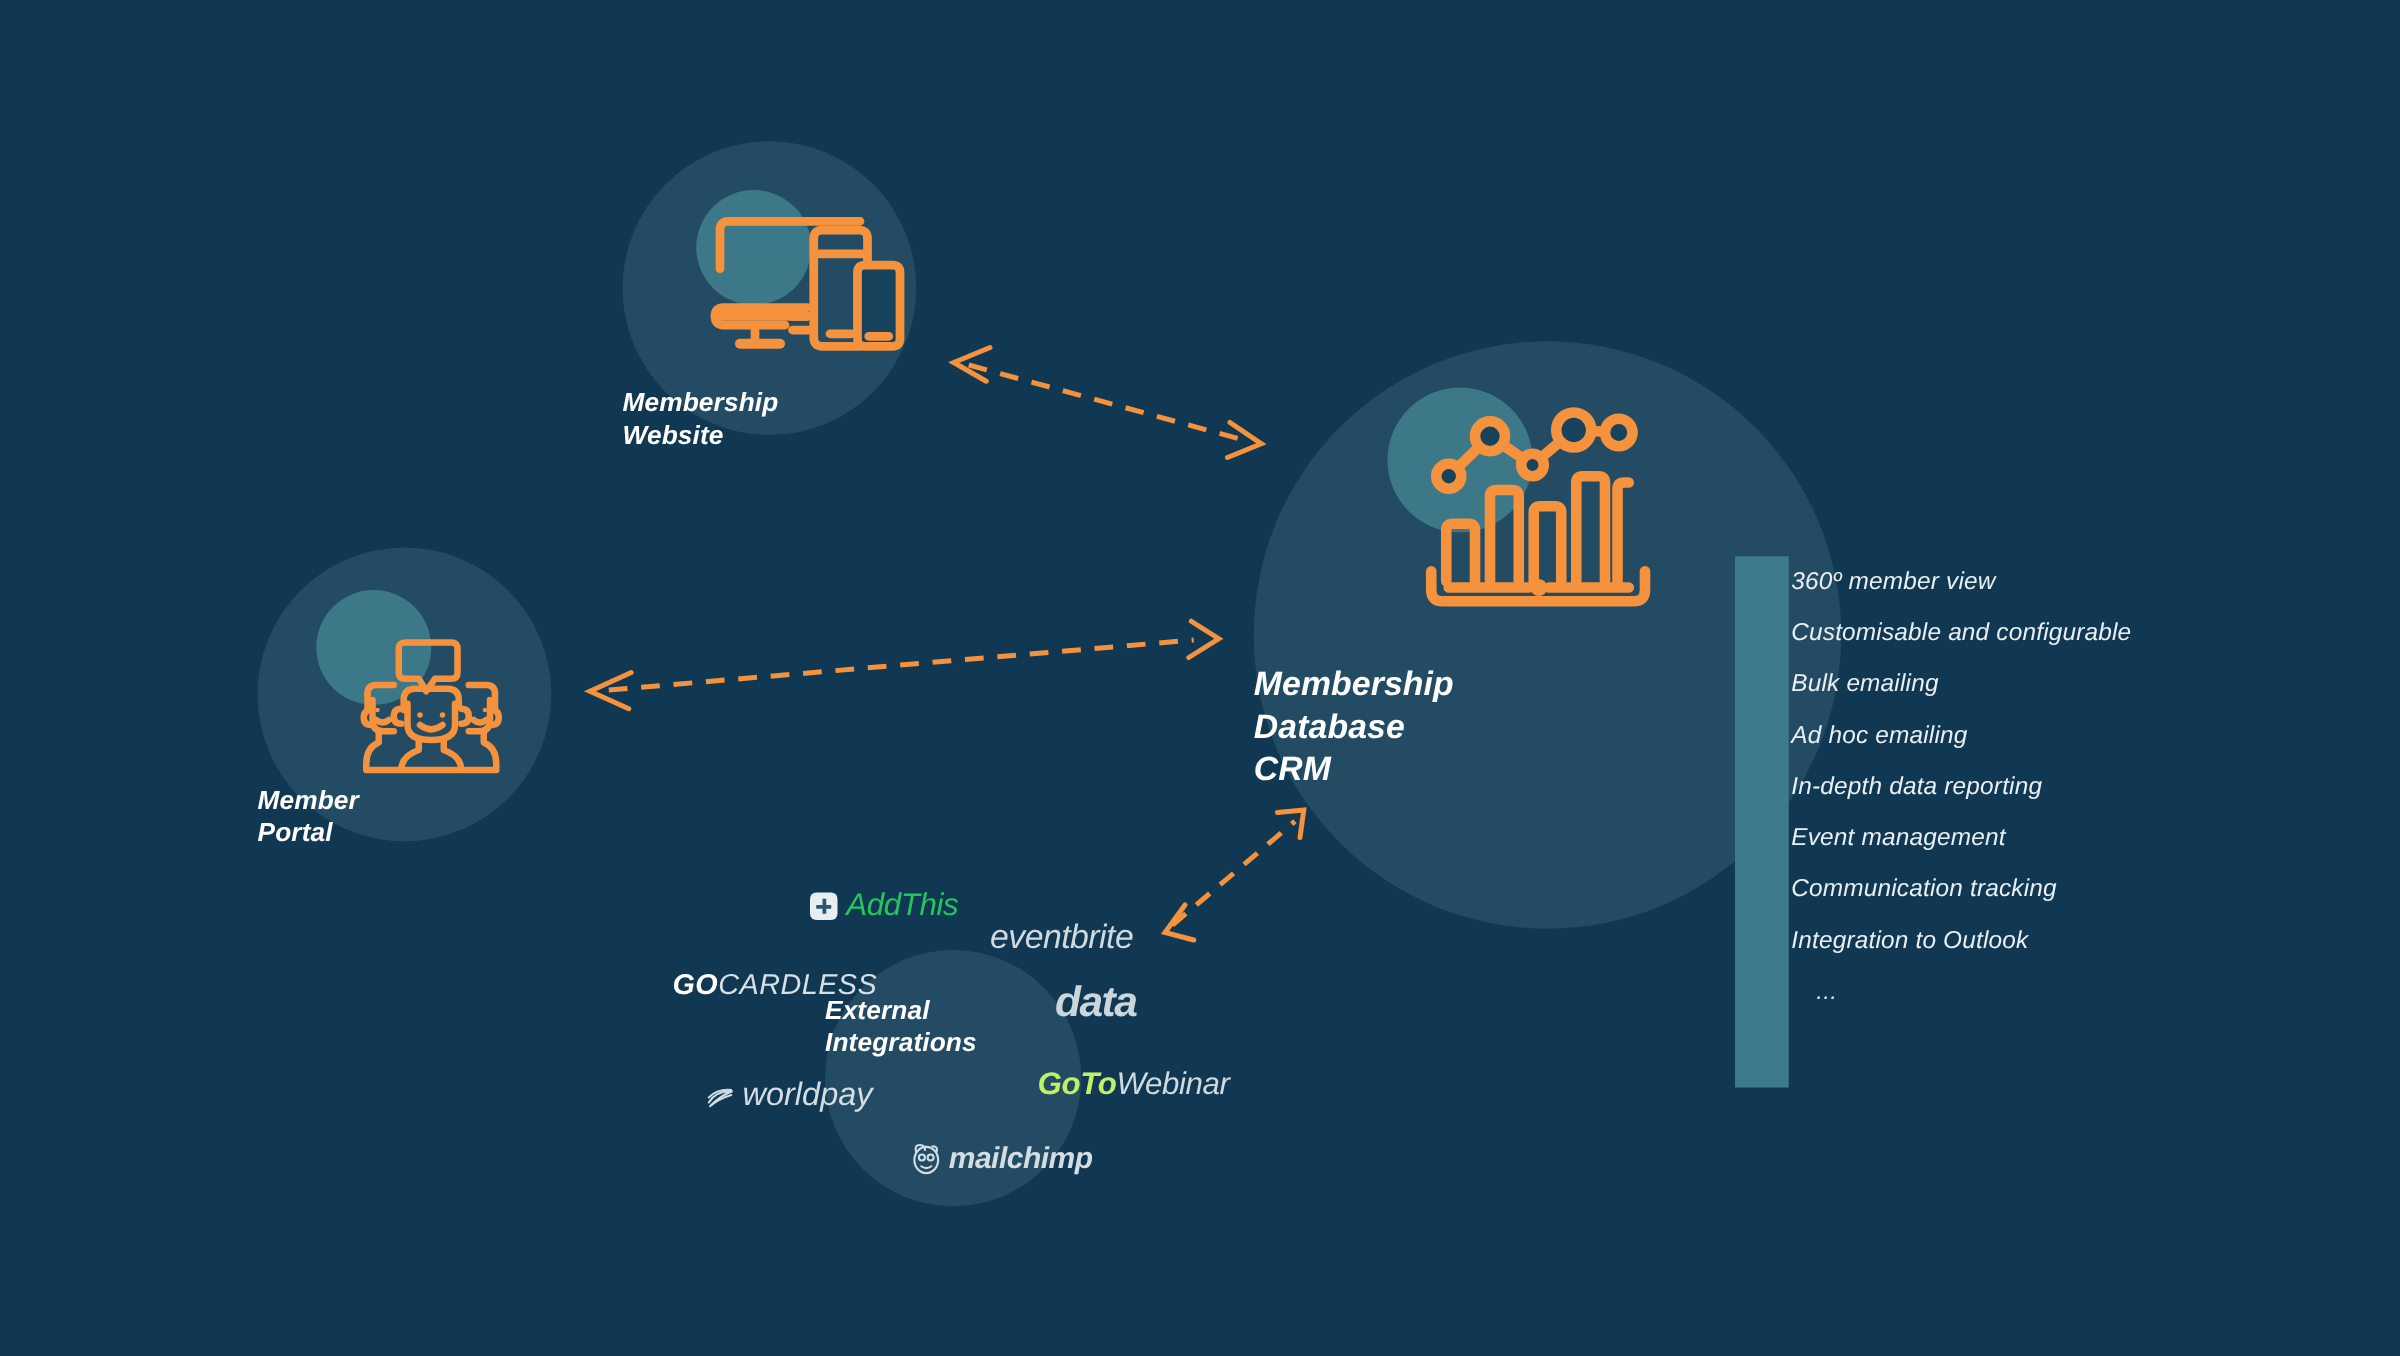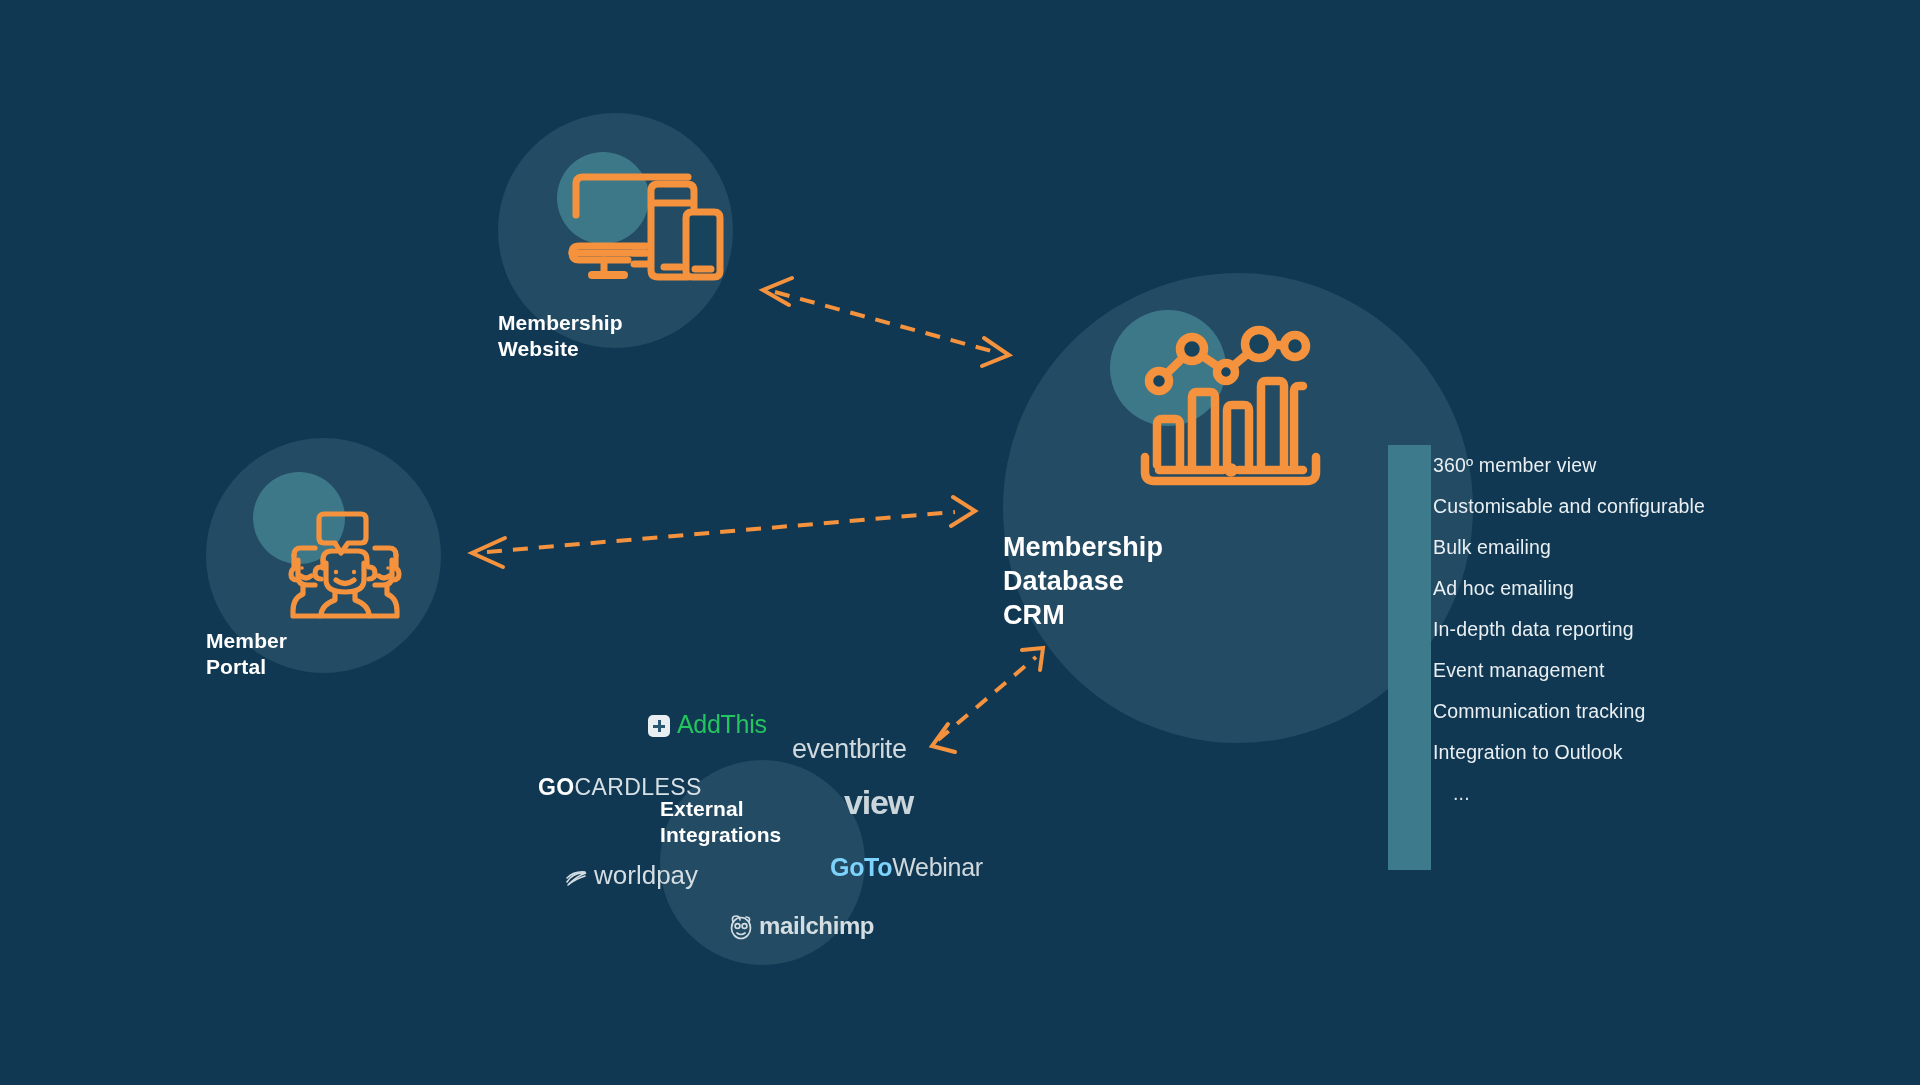--- a/index.html
+++ b/index.html
@@ -2,21 +2,21 @@
 <html><head>
 <meta charset="utf-8">
 <style>
   * { margin:0; padding:0; box-sizing:border-box; }
   html, body {
     width:1920px; height:1085px;
     background:#113852;
     font-family:"Liberation Sans", sans-serif;
     overflow:hidden;
   }
-  #canvas { position:relative; width:1920px; height:947px; }
+  #canvas { position:relative; width:1920px; height:947px;font-style:italic; }
 
   
   .node { position:absolute; }
   .bigcircle {
     position:absolute; border-radius:50%;
     background:#234b63;
   }
   .accent-dot {
     position:absolute; border-radius:50%;
     background:#3d7889;
@@ -72,21 +72,21 @@
 
   .logo-worldpay { left:565px; top:862px; font-size:26px; color:#d3dde2; }
   .logo-worldpay .swirl { display:inline-block; vertical-align:-3px; margin-right:5px; }
 
   .logo-mailchimp { left:727px; top:913px; font-size:24px; font-weight:bold; color:#d3dde2; letter-spacing:-.4px; }
   .logo-mailchimp .chimp { display:inline-block; vertical-align:-7px; margin-right:4px; }
 
   .logo-eventbrite { left:792px; top:736px; font-size:27px; color:#cfd9de; letter-spacing:-.4px; }
   .logo-sage       { left:844px; top:785px; font-size:34px; color:#cbd6dc; font-weight:bold; letter-spacing:-1.2px; }
   .logo-gotowebinar{ left:830px; top:855px; font-size:25px; color:#cfd9de; letter-spacing:-.3px; }
-  .logo-gotowebinar b { font-weight:bold; color:#7dd3fc; }
+  .logo-gotowebinar b { font-weight:bold; color:#bef264; }
 
   
   #feature-panel { position:absolute; left:1388px; top:445px; }
   #feature-bar {
     position:absolute; left:0; top:0; width:43px; height:425px;
     background:#3d7b8c;
   }
   #feature-items { position:absolute; left:9px; top:0px;margin-left:32px; }
   .feature-item {
     color:#e9eff2; font-size:19.5px; line-height:1;
@@ -272,21 +272,21 @@
           </g>
         </svg>
       </span><span>mailchimp</span>
     </div>
 
     <div class="logo logo-eventbrite">
       <span>eventbrite</span>
     </div>
 
     <div class="logo logo-sage">
-      <span>view</span>
+      <span>data</span>
     </div>
 
     <div class="logo logo-gotowebinar">
       <b>GoTo</b><span>Webinar</span>
     </div>
   </div>
 
   <div id="feature-panel">
     <div id="feature-bar"></div>
     <div id="feature-items">

